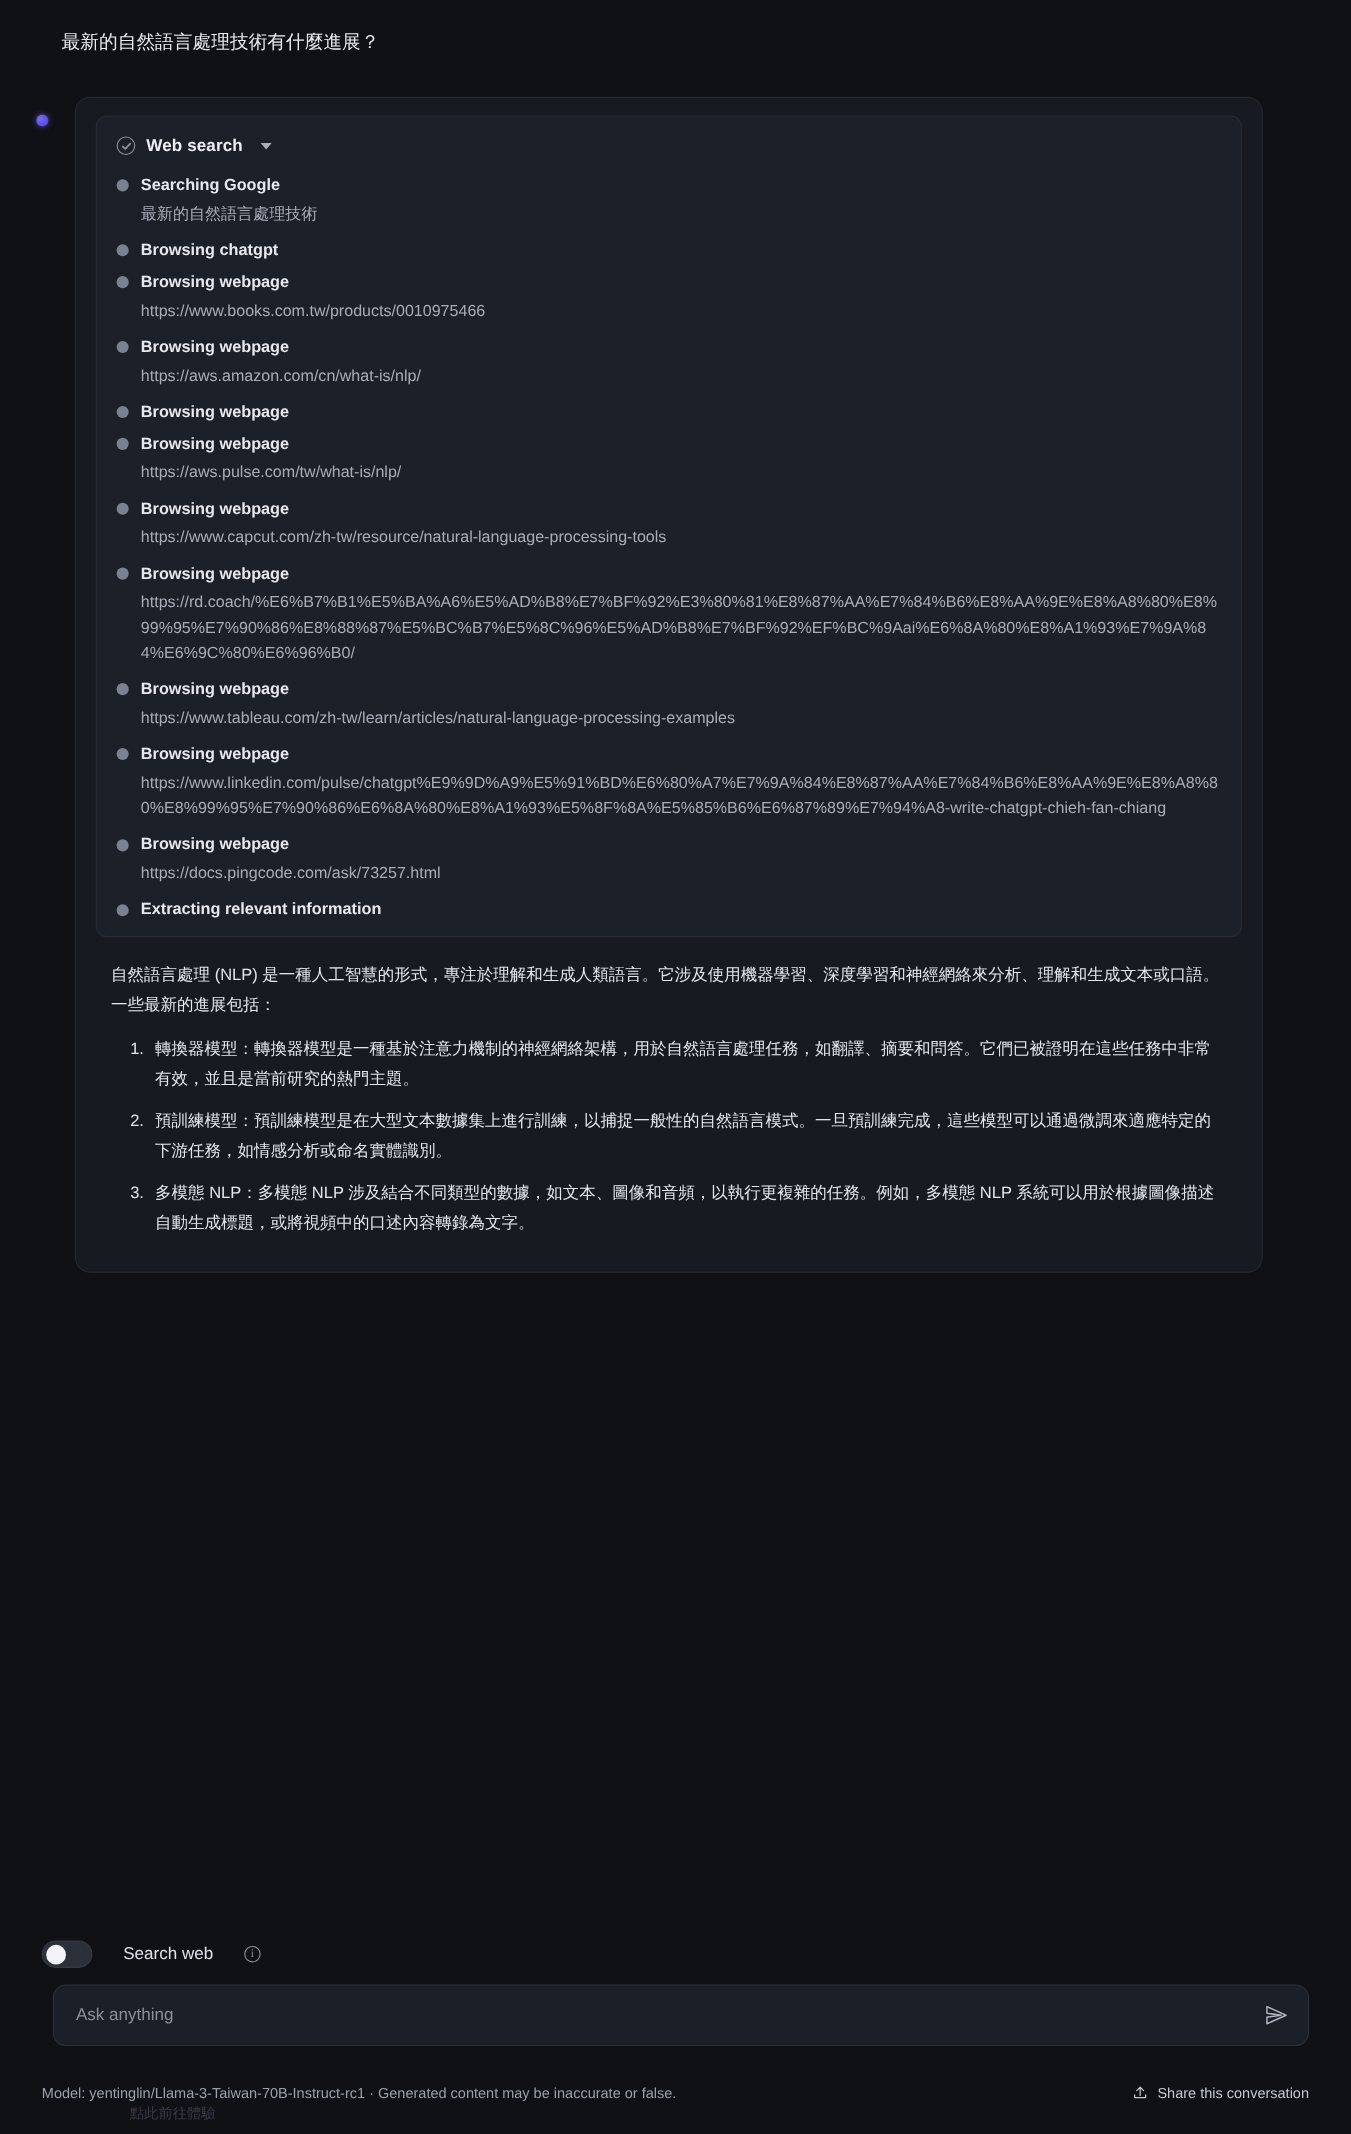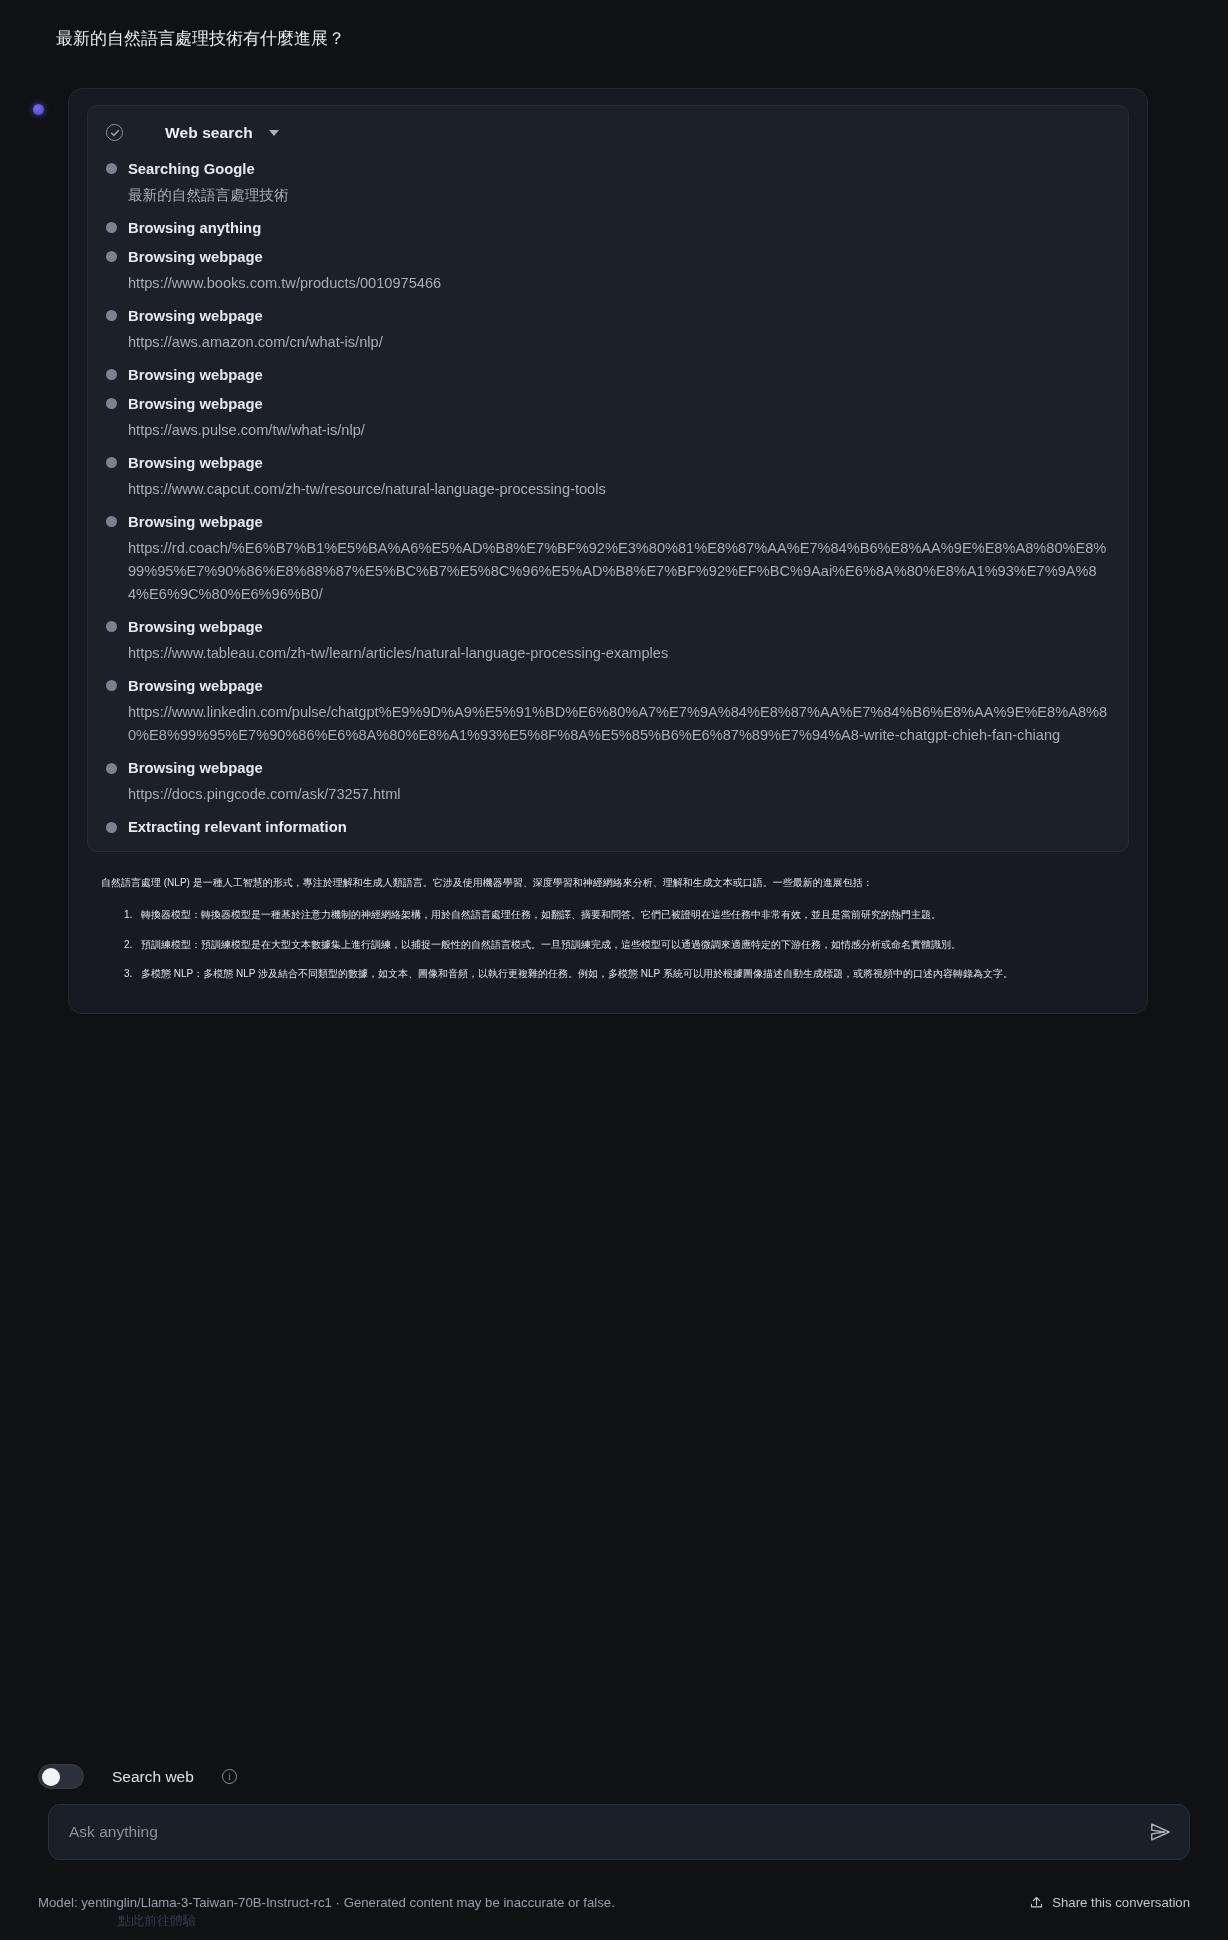--- a/index.html
+++ b/index.html
@@ -68,21 +68,20 @@
     align-items: center;
     justify-content: center;
     flex: none;
   }
   .tool-header .check-icon svg { display: block; }
   .tool-title {
     font-size: 15.5px;
     font-weight: bold;
     color: #eceef2;
     letter-spacing: .1px;
-    margin-left: 32px;
   }
   .caret-icon {
     margin-left: 6px;
     width: 0; height: 0;
     border-left: 5px solid transparent;
     border-right: 5px solid transparent;
     border-top: 6px solid #aab1bd;
   }
 
   .step {
@@ -107,21 +106,21 @@
   .step-detail {
     margin: 7px 0 0 22px;
     font-size: 14.6px;
     color: #a7adb9;
     line-height: 1.58;
     word-break: break-all;
   }
 
   .answer {
     padding: 22px 32px 0 32px;
-    font-size: 10px;
+    font-size: 15px;
     line-height: 1.78;
     color: #e3e6eb;
   }
   .answer p { margin: 0 0 14px 0; }
   .answer ol {
     margin: 4px 4px 0 0;
     padding-left: 34px;
   }
   .answer ol li {
     margin: 0 0 12px 0;
@@ -245,21 +244,21 @@
         <div class="step-head">
             <span class="step-bullet"></span>
             <span class="step-label">Searching Google</span>
           </div>
         <div class="step-detail">最新的自然語言處理技術</div>
       </div>
 
       <div class="step">
         <div class="step-head">
             <span class="step-bullet"></span>
-            <span class="step-label">Browsing anything</span>
+            <span class="step-label">Browsing chatgpt</span>
           </div>
       </div>
 
       <div class="step">
         <div class="step-head">
             <span class="step-bullet"></span>
             <span class="step-label">Browsing webpage</span>
           </div>
         <div class="step-detail">https://www.books.com.tw/products/0010975466</div>
       </div>

